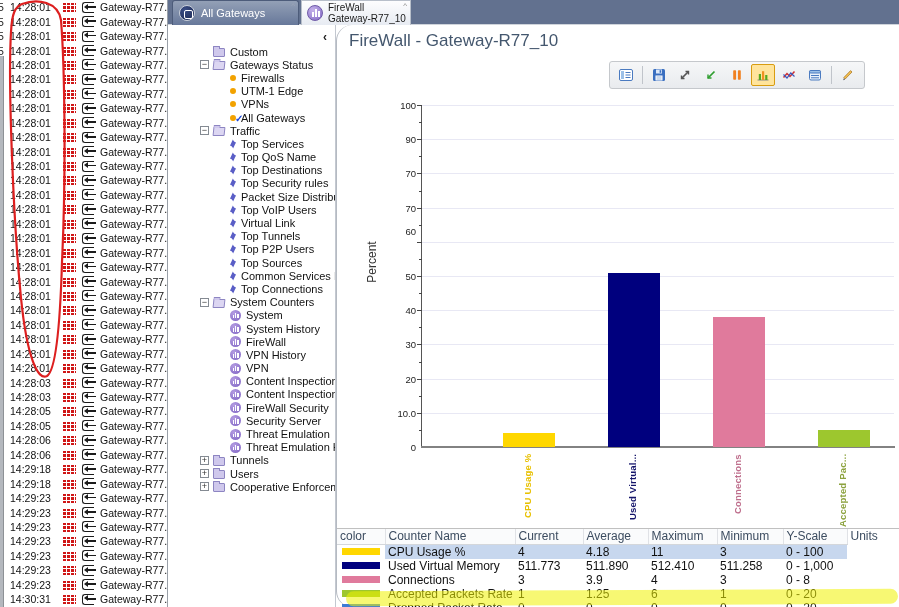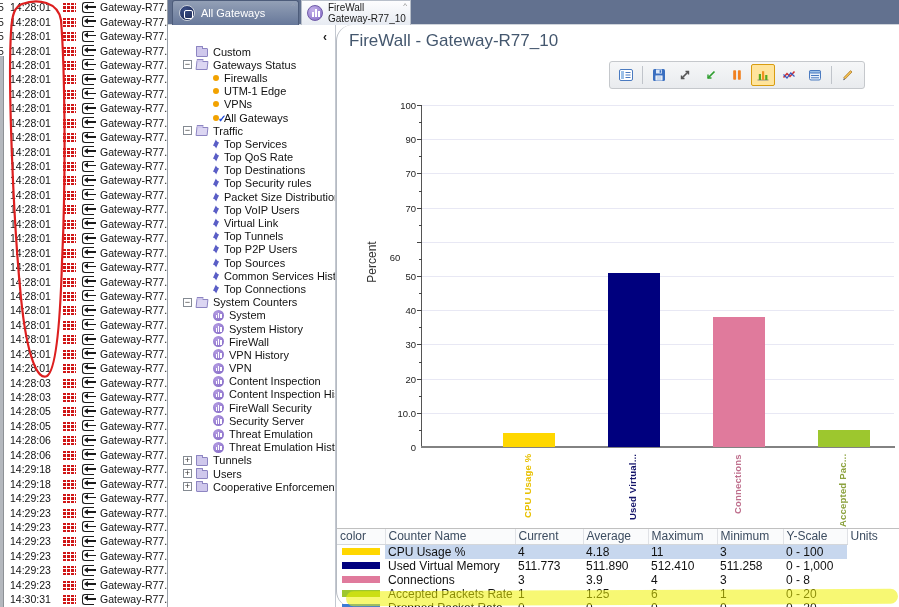--- a/index.html
+++ b/index.html
@@ -40,21 +40,21 @@
   .counters-big-icon i{position:absolute;bottom:3.5px;width:2px;background:#fff;}
   .counters-big-icon i:nth-child(1){left:4px;height:5px;}
   .counters-big-icon i:nth-child(2){left:7px;height:8px;}
   .counters-big-icon i:nth-child(3){left:10px;height:6px;}
   .tab-label2{line-height:11px;font-size:10px;}
 
   
   #tree-panel{position:absolute;left:168px;top:25px;width:168px;height:582px;background:#fff;
     border-right:1px solid #c3c8d0;overflow:hidden;}
   #tree-collapse{position:absolute;right:8px;top:5px;font-size:12px;font-weight:bold;color:#222;cursor:pointer;}
-  #tree-rows{position:absolute;left:0;top:20px;width:100%;}
+  #tree-rows{position:absolute;left:17px;top:20px;width:100%;}
   .tree-row{display:flex;align-items:center;height:13.2px;font-size:11px;color:#111;white-space:nowrap;cursor:default;}
   .tbox{flex:none;width:9px;height:9px;margin-left:15px;margin-right:4px;border:1px solid #848a92;background:#fff;
     font-size:9px;line-height:7px;text-align:center;color:#333;}
   .tbox-spacer{flex:none;width:28px;}
   .tind{flex:none;width:45px;}
   .ticon{flex:none;margin-right:5px;position:relative;}
   .i-folder{width:12px;height:9px;background:#cfc8ec;border:1px solid #8d85c2;border-radius:1px;position:relative;margin-top:2px;}
   .i-folder::before{content:"";position:absolute;left:-1px;top:-3px;width:5px;height:2px;background:#cfc8ec;
     border:1px solid #8d85c2;border-bottom:none;border-radius:1px 1px 0 0;}
   .i-open{transform:skewX(-6deg);background:#dcd6f2;}
@@ -513,21 +513,21 @@
           <span>Traffic</span>
         </div>
         <div class="tree-row">
           <span class="tind"></span>
           <span class="ticon i-traffic"></span>
           <span>Top Services</span>
         </div>
         <div class="tree-row">
           <span class="tind"></span>
           <span class="ticon i-traffic"></span>
-          <span>Top QoS Rate</span>
+          <span>Top QoS Name</span>
         </div>
         <div class="tree-row">
           <span class="tind"></span>
           <span class="ticon i-traffic"></span>
           <span>Top Destinations</span>
         </div>
         <div class="tree-row">
           <span class="tind"></span>
           <span class="ticon i-traffic"></span>
           <span>Top Security rules</span>
@@ -799,21 +799,21 @@
         <div class="ytick" style="top: 34.2px;"></div>
         <div class="ytick minor" style="top: 17.1px;"></div>
         <div class="gridline" style="top: 0px;"></div>
         <div class="ytick" style="top: 0px;"></div>
         <div class="ylab" style="top: 337px;">0</div>
         <div class="ylab" style="top: 302.8px;">10.0</div>
         <div class="ylab" style="top: 268.6px;">20</div>
         <div class="ylab" style="top: 234.4px;">30</div>
         <div class="ylab" style="top: 200.2px;">40</div>
         <div class="ylab" style="top: 166px;">50</div>
-        <div class="ylab" style="top: 147px; text-align: center;">60</div>
+        <div class="ylab" style="top: 121px;">60</div>
         <div class="ylab" style="top: 97.6px;">70</div>
         <div class="ylab" style="top: 63.4px;">70</div>
         <div class="ylab" style="top: 29.2px;">90</div>
         <div class="ylab" style="top: -5px;">100</div>
         <div class="bar" style="left: 81px; height: 13.68px; background: rgb(255, 215, 0);"></div>
         <div class="xlabel" style="left: 100px; top: 349px; color: rgb(232, 192, 0);">CPU Usage %</div>
         <div class="bar" style="left: 186px; height: 174.42px; background: rgb(0, 0, 126);"></div>
         <div class="xlabel" style="left: 205px; top: 349px; color: rgb(20, 20, 106);">Used Virtual...</div>
         <div class="bar" style="left: 291px; height: 129.96px; background: rgb(224, 122, 156);"></div>
         <div class="xlabel" style="left: 310px; top: 349px; color: rgb(190, 110, 140);">Connections</div>

